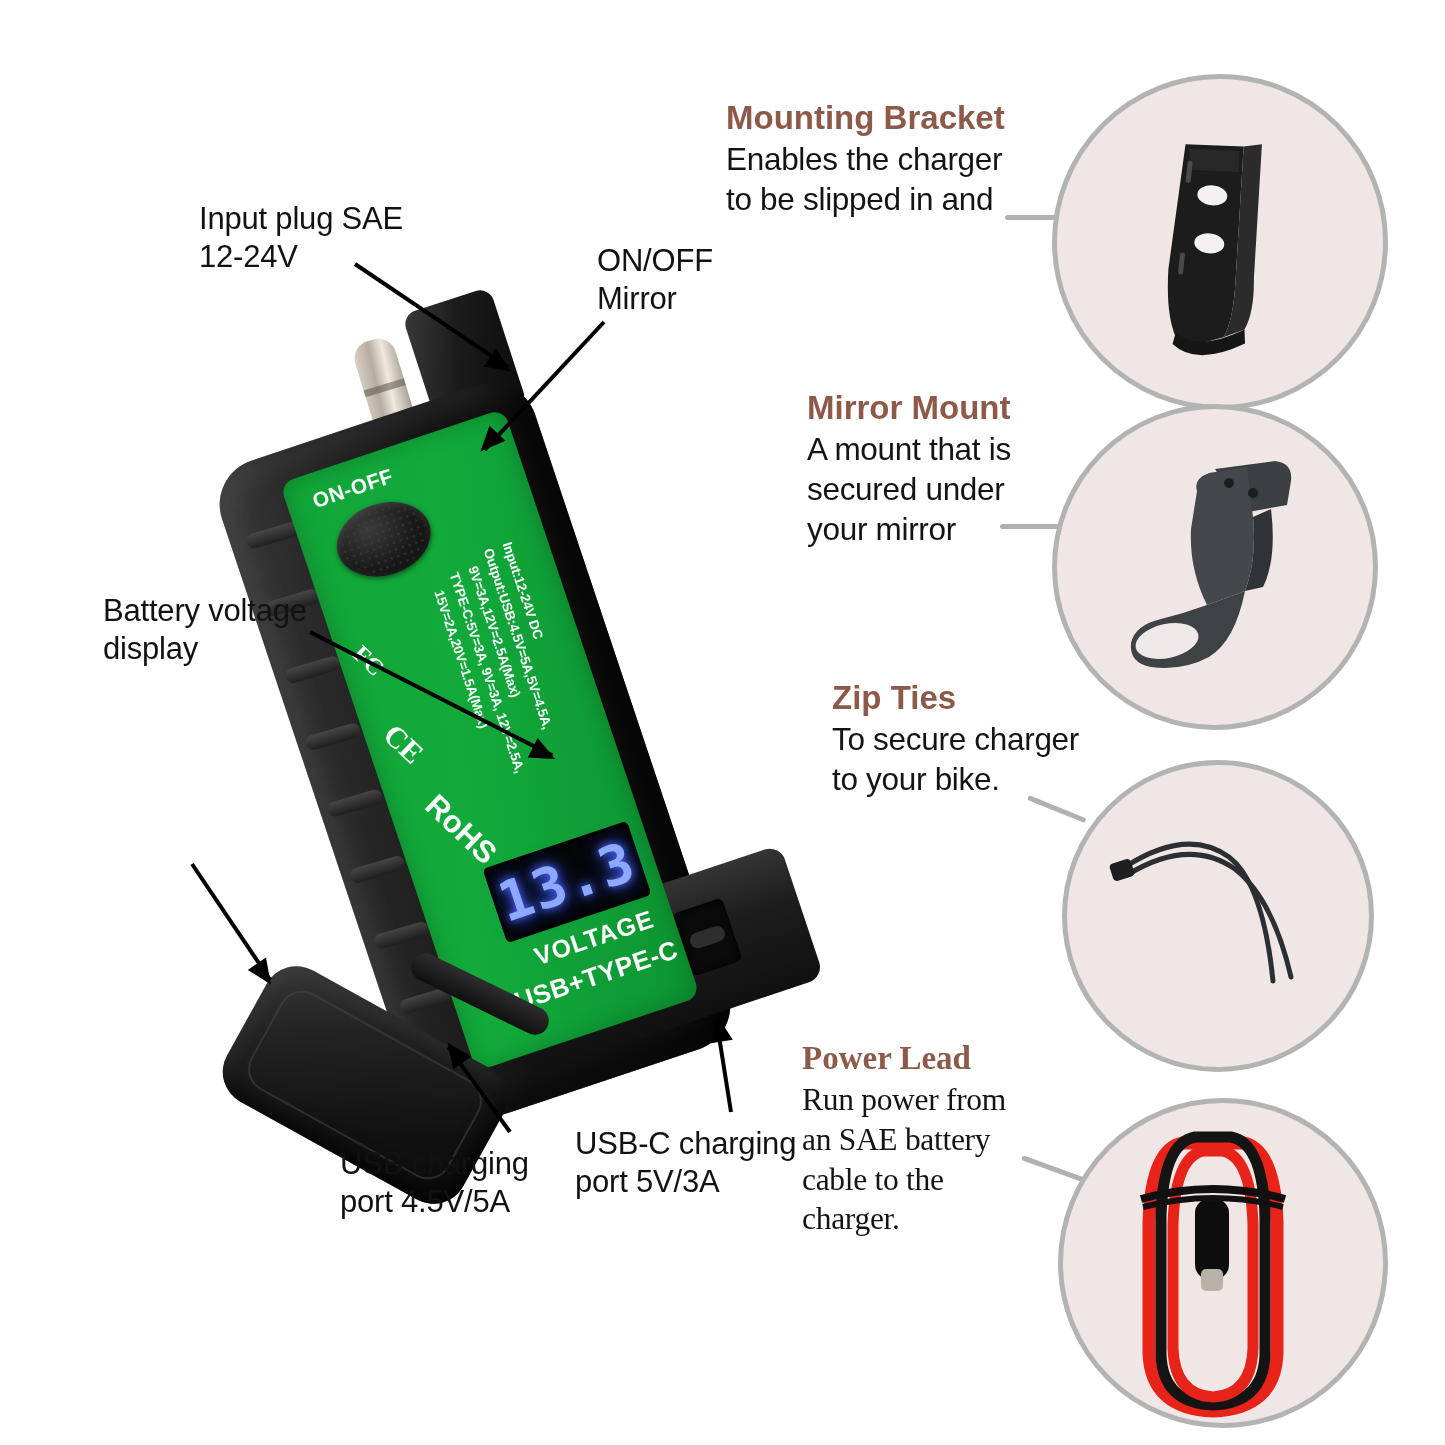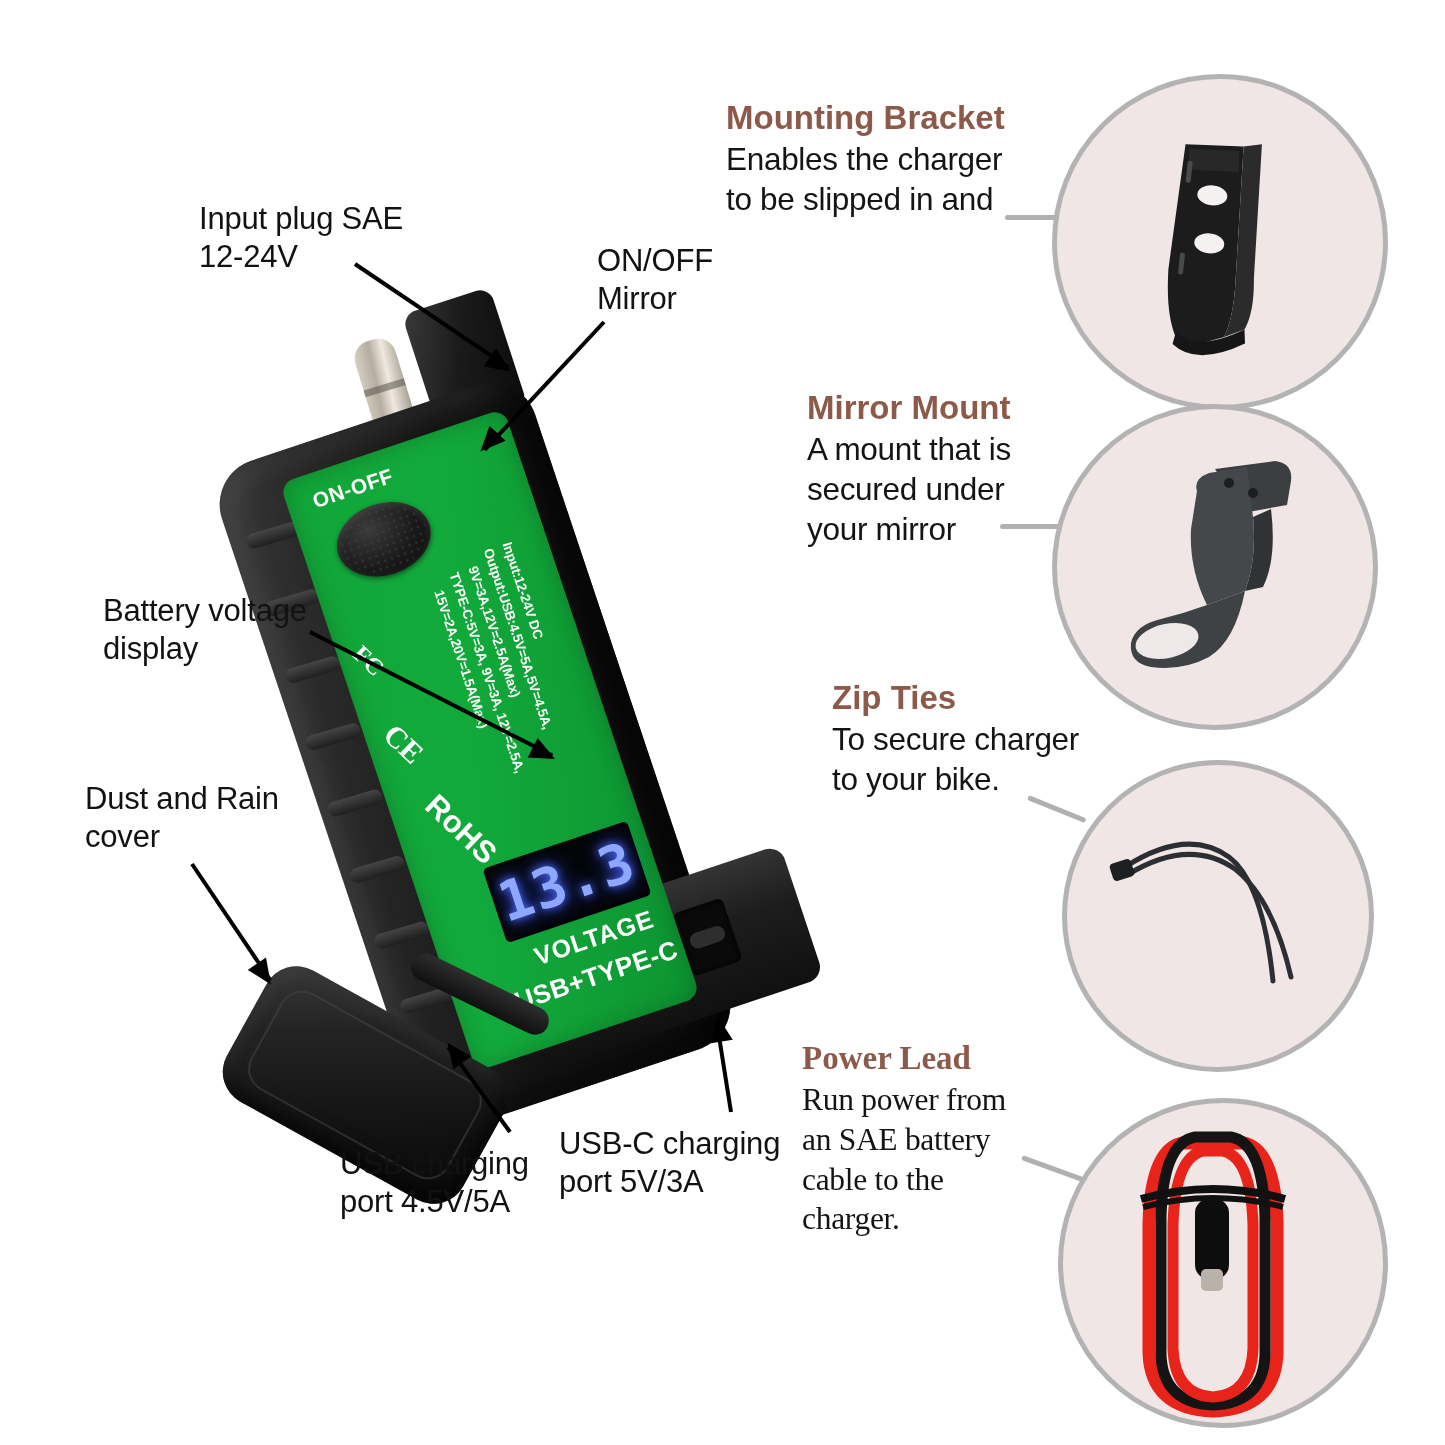--- a/index.html
+++ b/index.html
@@ -229,33 +229,29 @@
     <span class="ln">Mirror</span>
   </div>
   <div class="arrow" style="left:604px; top:320px; width:175px; transform:rotate(133deg);"></div>
 
   <div class="callout" style="left:103px; top:592px;">
     <span class="ln">Battery voltage</span>
     <span class="ln">display</span>
   </div>
   <div class="arrow" style="left:310px; top:630px; width:272px; transform:rotate(27deg);"></div>
 
-  <div class="callout" style="left:85px; top:780px;">
-    <span class="ln">Dust and Rain</span>
-    <span class="ln">cover</span>
-  </div>
   <div class="arrow" style="left:192px; top:862px; width:140px; transform:rotate(56deg);"></div>
 
   <div class="callout" style="left:340px; top:1145px;">
     <span class="ln">USB charging</span>
     <span class="ln">port 4.5V/5A</span>
   </div>
   <div class="arrow" style="left:510px; top:1130px; width:105px; transform:rotate(-126deg);"></div>
 
-  <div class="callout" style="left:559px; top:1125px;">
+  <div class="callout" style="left:575px; top:1125px;">
     <span class="ln">USB-C charging</span>
     <span class="ln">port 5V/3A</span>
   </div>
   <div class="arrow" style="left:731px; top:1110px; width:92px; transform:rotate(-99deg);"></div>
 
   <div class="feature" style="left:726px; top:98px;">
     <div class="ftitle">Mounting Bracket</div>
     <div class="fbody">
       <span class="ln">Enables the charger</span>
       <span class="ln">to be slipped in and</span>

